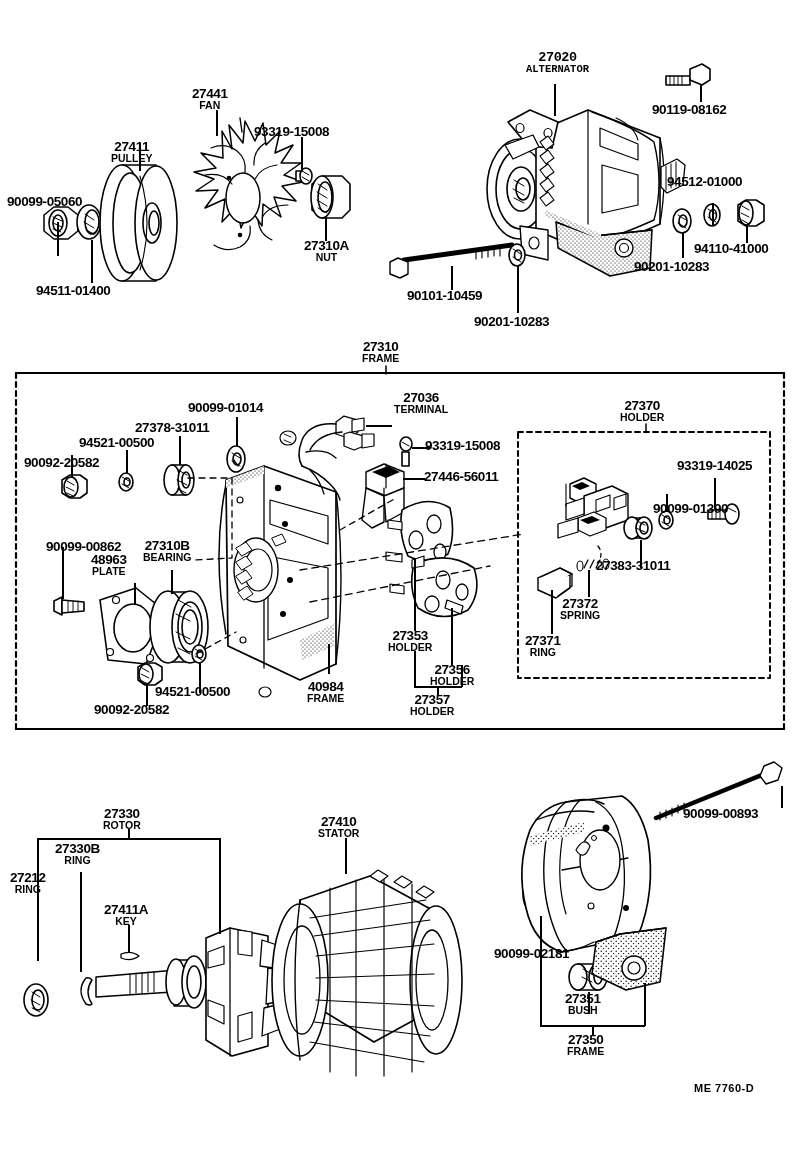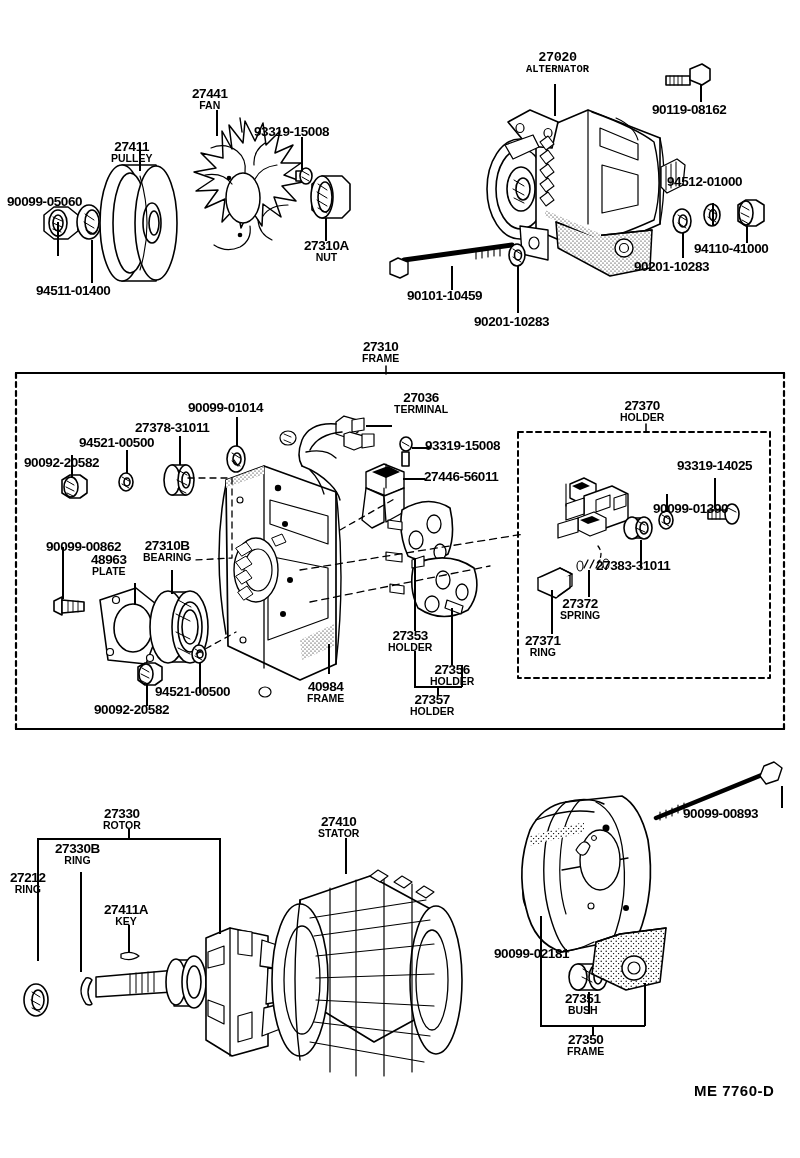--- a/index.html
+++ b/index.html
@@ -22,21 +22,21 @@
     letter-spacing:-0.4px;
     white-space:nowrap;
     text-align:center;
     color:#000;
   }
   .lbl .num{display:block;font-size:13.5px;}
   .lbl .nm{display:block;font-size:10.5px;letter-spacing:0px;}
   .corner-code{
     position:absolute;
     font-family:"Liberation Sans", sans-serif;
-    font-weight:bold;font-size:15px;letter-spacing:0.5px;
+    font-weight:bold;font-size:11px;letter-spacing:0.5px;
   }
   .leader{position:absolute;background:#000;}
   .vline{width:1.5px;}
   .hline{height:1.5px;}
 </style>
 </head>
 <body>
 
 <div id="sheet">
 

